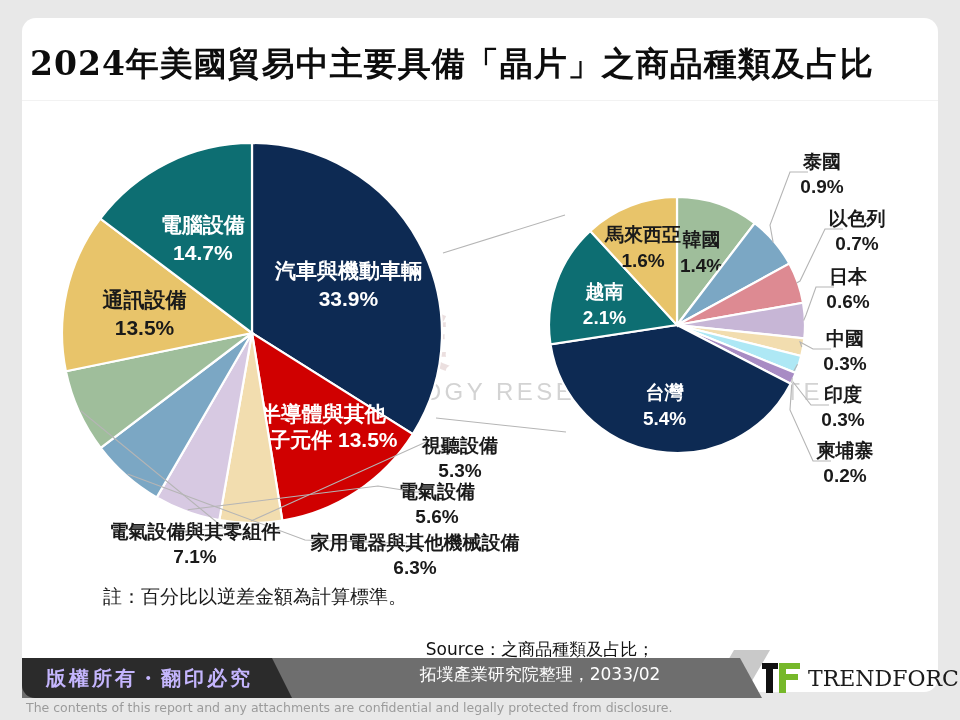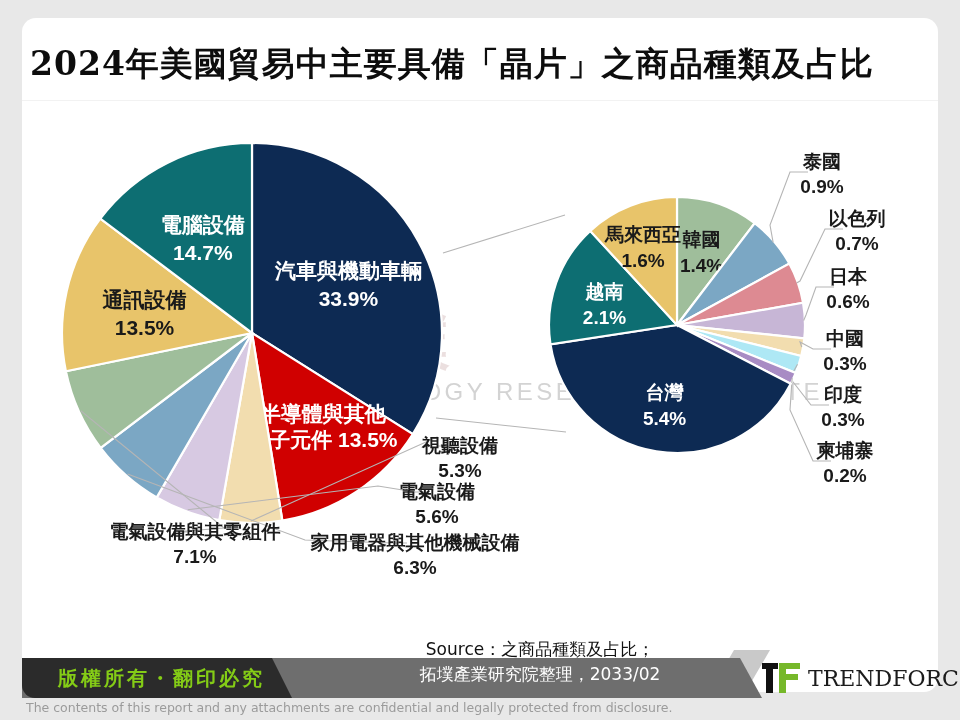--- a/index.html
+++ b/index.html
@@ -84,21 +84,21 @@
     background:#c9c9c9;
     clip-path:polygon(28px 0,64px 0,36px 48px,0 48px);
   }
   .black-tab{
     position:absolute;left:22px;top:658px;width:270px;height:40px;
     background:#2b2b2b;border-bottom-left-radius:13px;
     clip-path:polygon(0 0,250px 0,270px 40px,0 40px);
     display:flex;align-items:center;
   }
   .black-tab span{
-    margin-left:36px;color:#84cc16;font-weight:700;font-size:20px;
+    margin-left:24px;color:#c4b5fd;font-weight:700;font-size:20px;
     font-family:"DejaVu Sans","Liberation Sans",sans-serif;letter-spacing:3px;
   }
 
   
   .tf{
     position:absolute;left:762px;top:660px;height:36px;
     display:flex;align-items:center;
   }
   .tf-mark{position:relative;width:38px;height:30px;margin-right:8px;}
   .tf-word{
@@ -197,20 +197,21 @@
         <path d="M 677 325 L 590.2503041093462 230.88044696834194 A 128 128 0 0 1 677 197 Z" fill="#e8c46a" stroke="#ffffff" stroke-width="2.2"></path>
         <text x="643.060681859598" y="241.46235605047224" class="slice-label" font-size="19" fill="#1a1a1a">馬來西亞</text>
         <text x="643.060681859598" y="267.46235605047224" class="slice-label" font-size="19" fill="#1a1a1a">1.6%</text>
       </g>
       <g>
         <line x1="443" y1="253" x2="565" y2="215" class="lead"></line>
         <line x1="436" y1="418" x2="566" y2="432" class="lead"></line>
       </g>
     </svg>
 
+  <div class="note">註：百分比以逆差金額為計算標準。</div>
 
   <div class="gray-slash"></div>
   <div class="gray-bar"></div>
   <div class="black-tab">
     <span>版權所有・翻印必究</span>
   </div>
 
   <div class="source">
     <div>Source：之商品種類及占比；</div>
     <div class="line2">拓墣產業研究院整理，2033/02</div>

